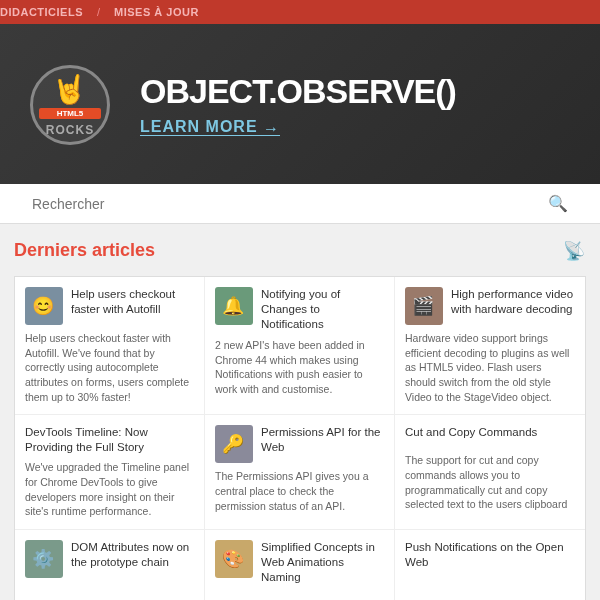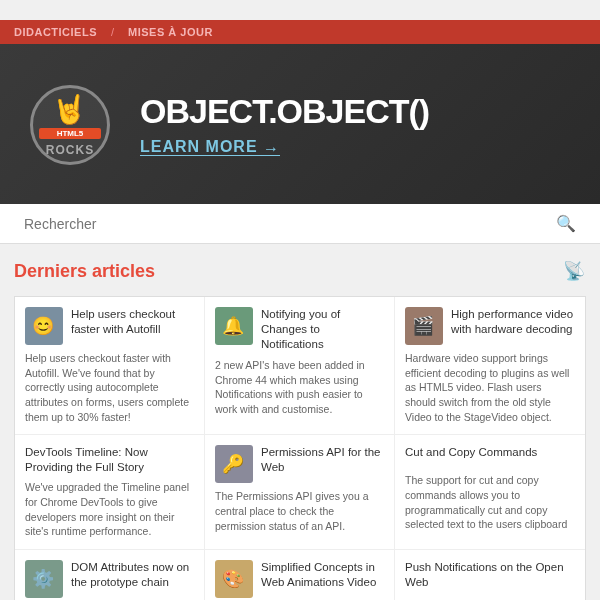--- a/index.html
+++ b/index.html
@@ -1,25 +1,24 @@
 <!DOCTYPE html>
 <html><head>
   <meta charset="utf-8">
   <style>
     * { box-sizing: border-box; margin: 0; padding: 0; }
     body { font-family: Arial, sans-serif; font-size: 13px; background: #f0f0f0; width: 600px; overflow-x: hidden; }
 
     
     .top-nav {
       background: #c0392b;
-      padding: 6px 14px;
+      padding: 6px 0;
       display: flex;
       gap: 14px;
       align-items: center;
-      margin-top: 20px;
     }
     .top-nav a {
       color: #f5b5b5;
       text-decoration: none;
       font-size: 11px;
       font-weight: bold;
       letter-spacing: 0.5px;
       text-transform: uppercase;
     }
     .top-nav .sep {
@@ -100,21 +99,21 @@
       font-weight: bold;
       text-transform: uppercase;
       text-decoration: none;
       border-bottom: 1px solid #7ec8e3;
       letter-spacing: 1px;
     }
 
     
     .search-bar {
       background: white;
-      padding: 10px 24px;
+      padding: 10px 32px;
       display: flex;
       align-items: center;
       border-bottom: 1px solid #ddd;
     }
     .search-input {
       flex: 1;
       border: none;
       outline: none;
       font-size: 14px;
       color: #999;
@@ -127,21 +126,20 @@
 
     
     .main {
       background: #f0f0f0;
       padding: 16px 14px;
     }
 
     
     .section-header {
       display: flex;
-      align-items: center;
       margin-bottom: 14px;
       gap: 25px;
     }
     .section-title {
       color: #e74c3c;
       font-size: 18px;
       font-weight: bold;
       flex: 1;
     }
     .rss-icon {
@@ -205,21 +203,21 @@
 
 <section class="hero">
   <div class="hero-logo">
     <div class="logo-badge">
       <span class="logo-hand">🤘</span>
       <div class="h5-badge">HTML5</div>
       <div class="logo-text">ROCKS</div>
     </div>
   </div>
   <div class="hero-content">
-    <div class="hero-title">OBJECT.OBJECT()</div>
+    <div class="hero-title">OBJECT.OBSERVE()</div>
     <a class="hero-link">LEARN MORE →</a>
   </div>
 </section>
 
 <div class="search-bar">
   <input class="search-input" type="text" placeholder="Rechercher" style="">
   <span class="search-icon">🔍</span>
 </div>
 
 <main class="main">
@@ -287,21 +285,21 @@
         </div>
         <div class="article-title">DOM Attributes now on the prototype chain</div>
       </div>
     </div>
 
     <div class="article-item">
       <div class="article-top">
         <div class="thumb-placeholder" style="background:#c8a86a; border-radius:3px;">
           <span style="font-size:18px;">🎨</span>
         </div>
-        <div class="article-title">Simplified Concepts in Web Animations Video</div>
+        <div class="article-title">Simplified Concepts in Web Animations Naming</div>
       </div>
     </div>
 
     <div class="article-item">
       <div class="article-title" style="margin-bottom:15px;">Push Notifications on the Open Web</div>
     </div>
 
   </div>
 </main>
 

